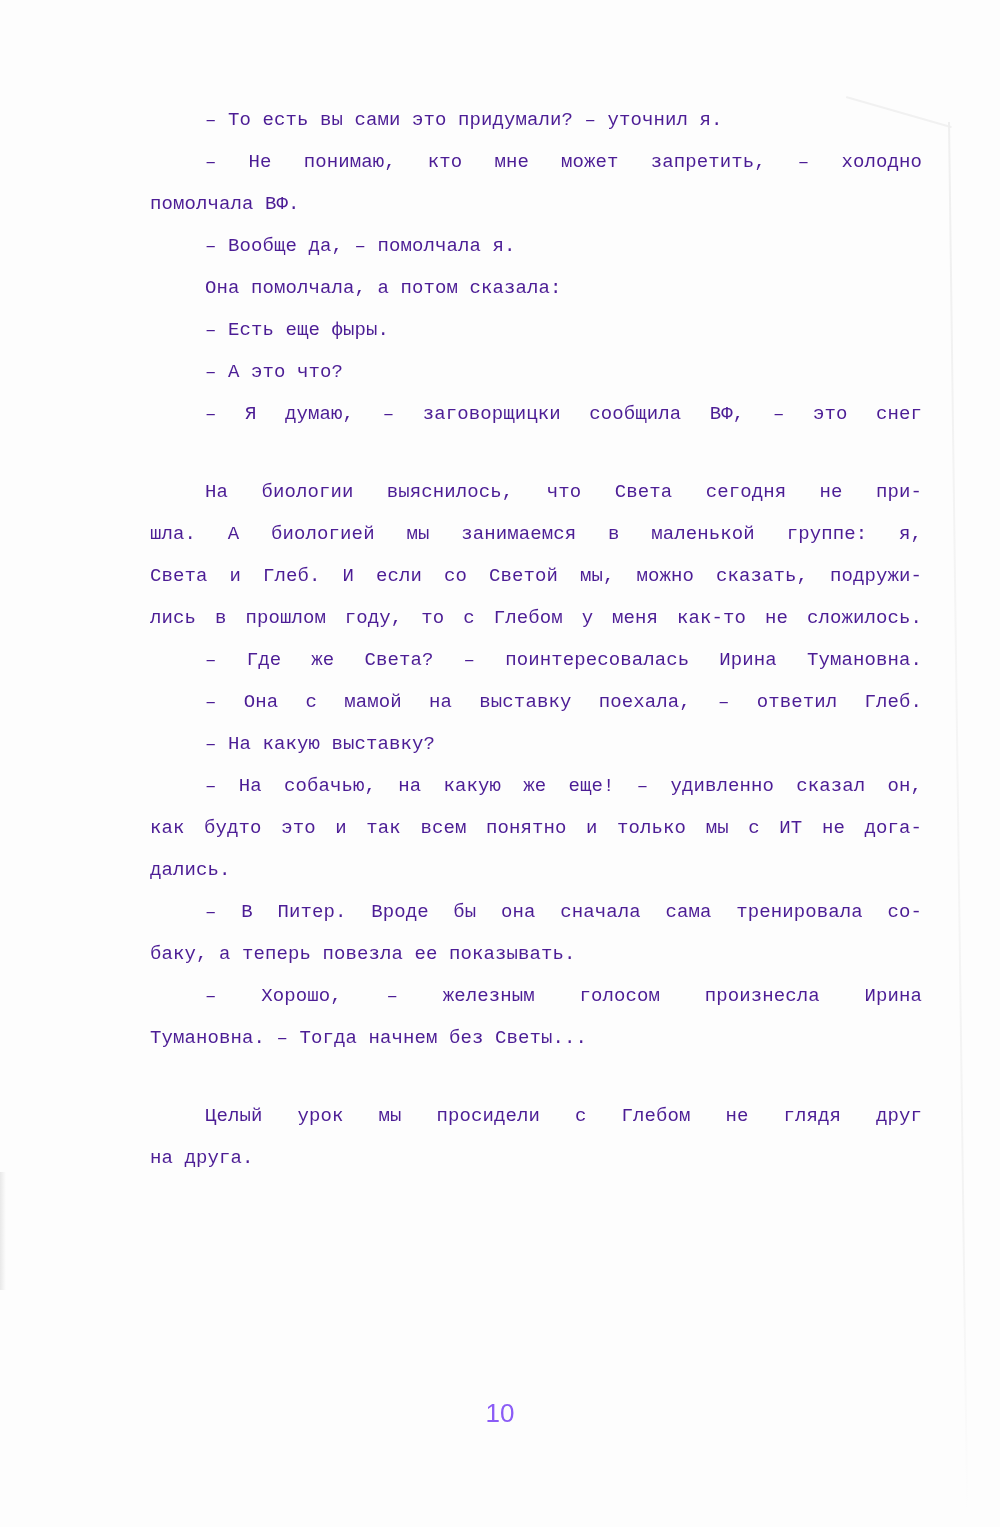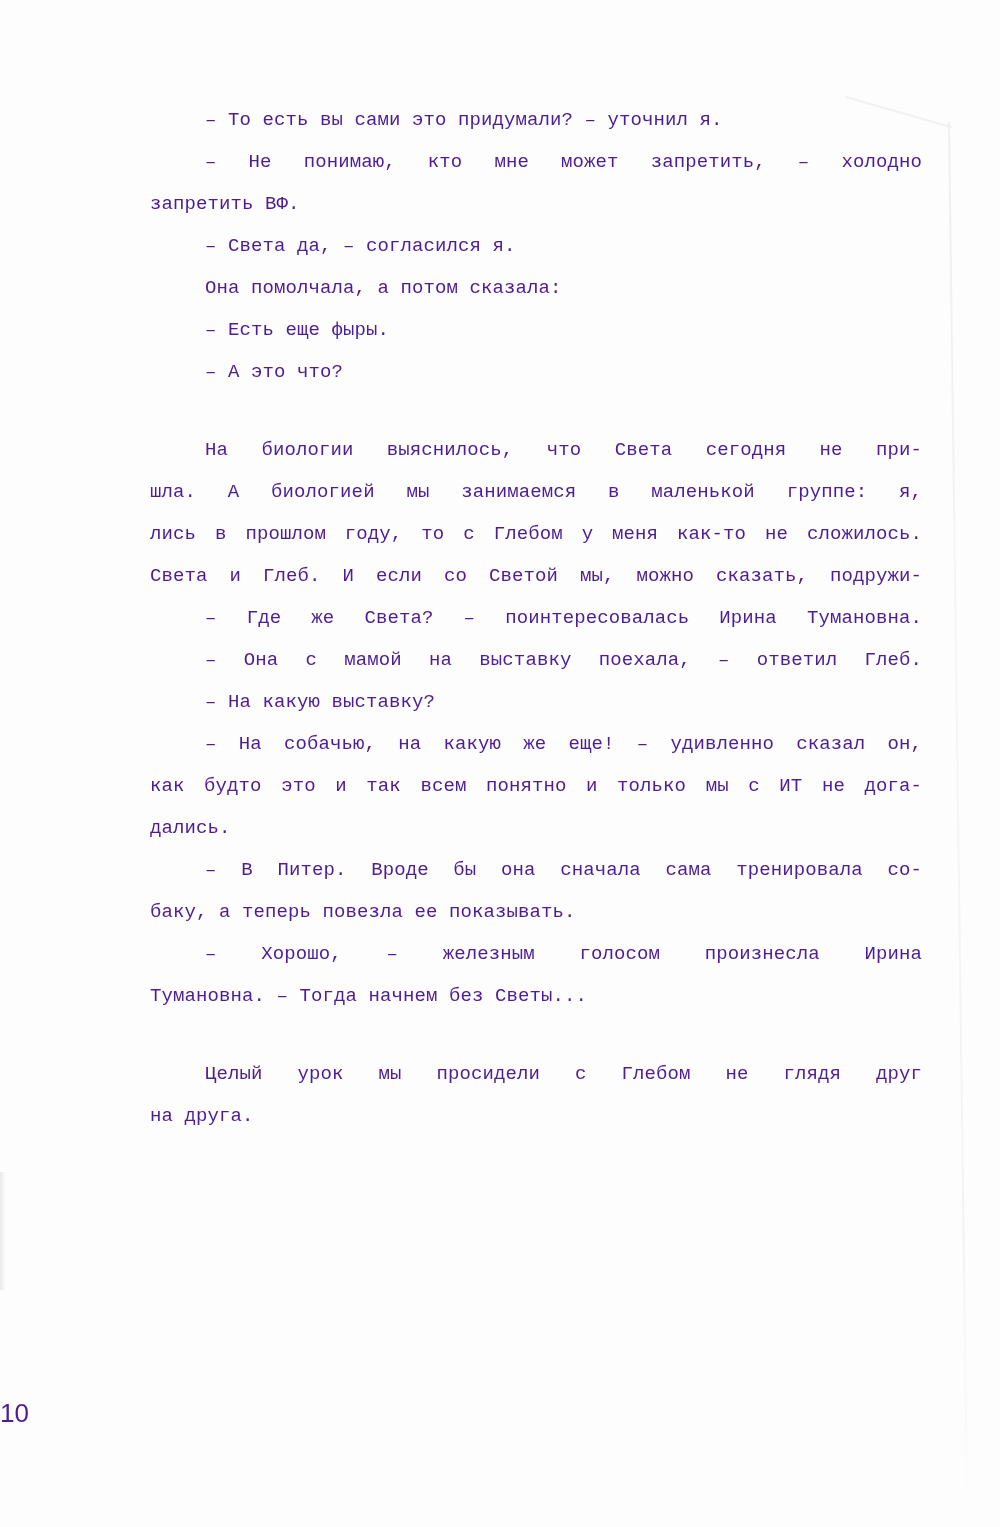--- a/index.html
+++ b/index.html
@@ -35,23 +35,23 @@
   .line.justify {
     text-align: justify;
     text-align-last: justify;
   }
   .line.gap { margin-top: 36px; }
   .page-number {
     position: absolute;
     left: 0;
     right: 0;
     top: 1398px;
-    text-align: left;
+    text-align: center;
     font-size: 26px;
-    color: #4c1d95;
+    color: #8b5cf6;
   }
   
   .edge-artifact-left {
     position: absolute;
     left: 0;
     top: 1172px;
     width: 6px;
     height: 118px;
     background: linear-gradient(to right, #e9e9e9, rgba(253,253,253,0));
   }
@@ -77,29 +77,30 @@
     transform-origin: top left;
   }
 </style>
 </head>
 <body>
 
 <div class="page">
   <div class="text-block">
       <div class="line indent">– То есть вы сами это придумали? – уточнил я.</div>
       <div class="line indent justify">– Не понимаю, кто мне может запретить, – холодно</div>
-      <div class="line">запретить ВФ.</div>
-      <div class="line indent">– Света да, – согласился я.</div>
+      <div class="line">помолчала ВФ.</div>
+      <div class="line indent">– Вообще да, – помолчала я.</div>
       <div class="line indent">Она помолчала, а потом сказала:</div>
       <div class="line indent">– Есть еще фыры.</div>
       <div class="line indent">– А это что?</div>
+      <div class="line indent justify">– Я думаю, – заговорщицки сообщила ВФ, – это снег</div>
       <div class="line indent justify gap">На биологии выяснилось, что Света сегодня не при-</div>
       <div class="line justify">шла. А биологией мы занимаемся в маленькой группе: я,</div>
+      <div class="line justify">Света и Глеб. И если со Светой мы, можно сказать, подружи-</div>
       <div class="line justify">лись в прошлом году, то с Глебом у меня как-то не сложилось.</div>
-      <div class="line justify">Света и Глеб. И если со Светой мы, можно сказать, подружи-</div>
       <div class="line indent justify">– Где же Света? – поинтересовалась Ирина Тумановна.</div>
       <div class="line indent justify">– Она с мамой на выставку поехала, – ответил Глеб.</div>
       <div class="line indent">– На какую выставку?</div>
       <div class="line indent justify">– На собачью, на какую же еще! – удивленно сказал он,</div>
       <div class="line justify">как будто это и так всем понятно и только мы с ИТ не дога-</div>
       <div class="line">дались.</div>
       <div class="line indent justify">– В Питер. Вроде бы она сначала сама тренировала со-</div>
       <div class="line">баку, а теперь повезла ее показывать.</div>
       <div class="line indent justify">– Хорошо, – железным голосом произнесла Ирина</div>
       <div class="line">Тумановна. – Тогда начнем без Светы...</div>

